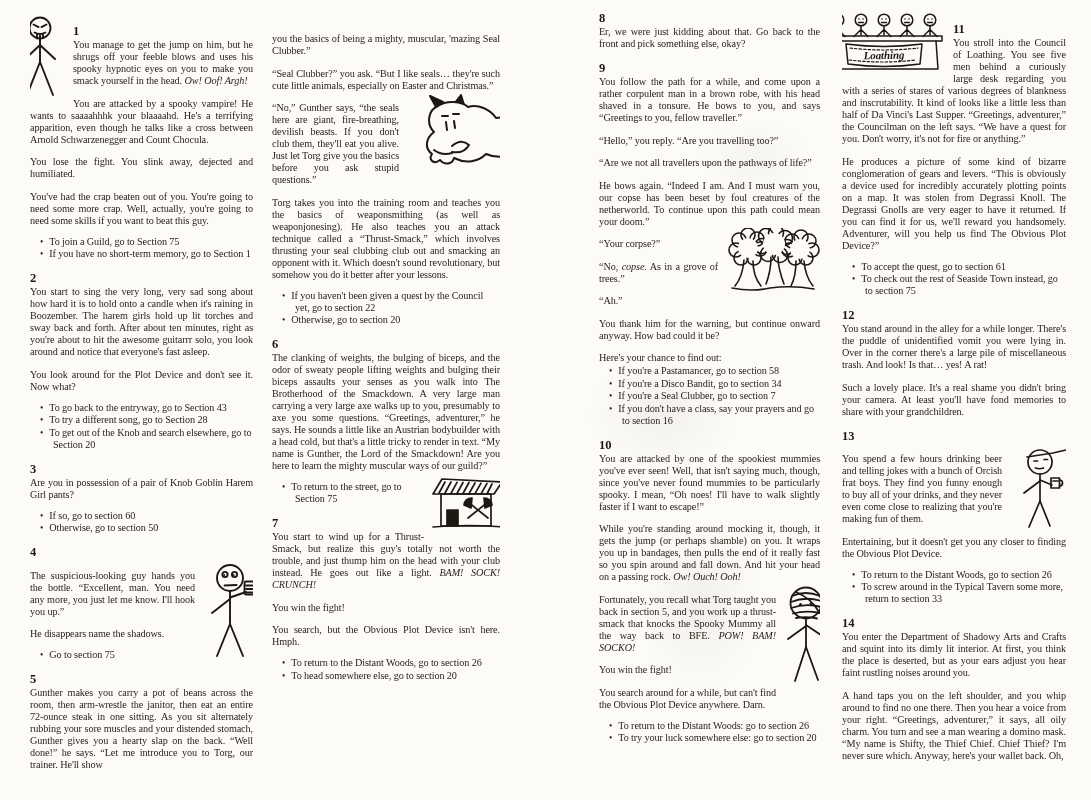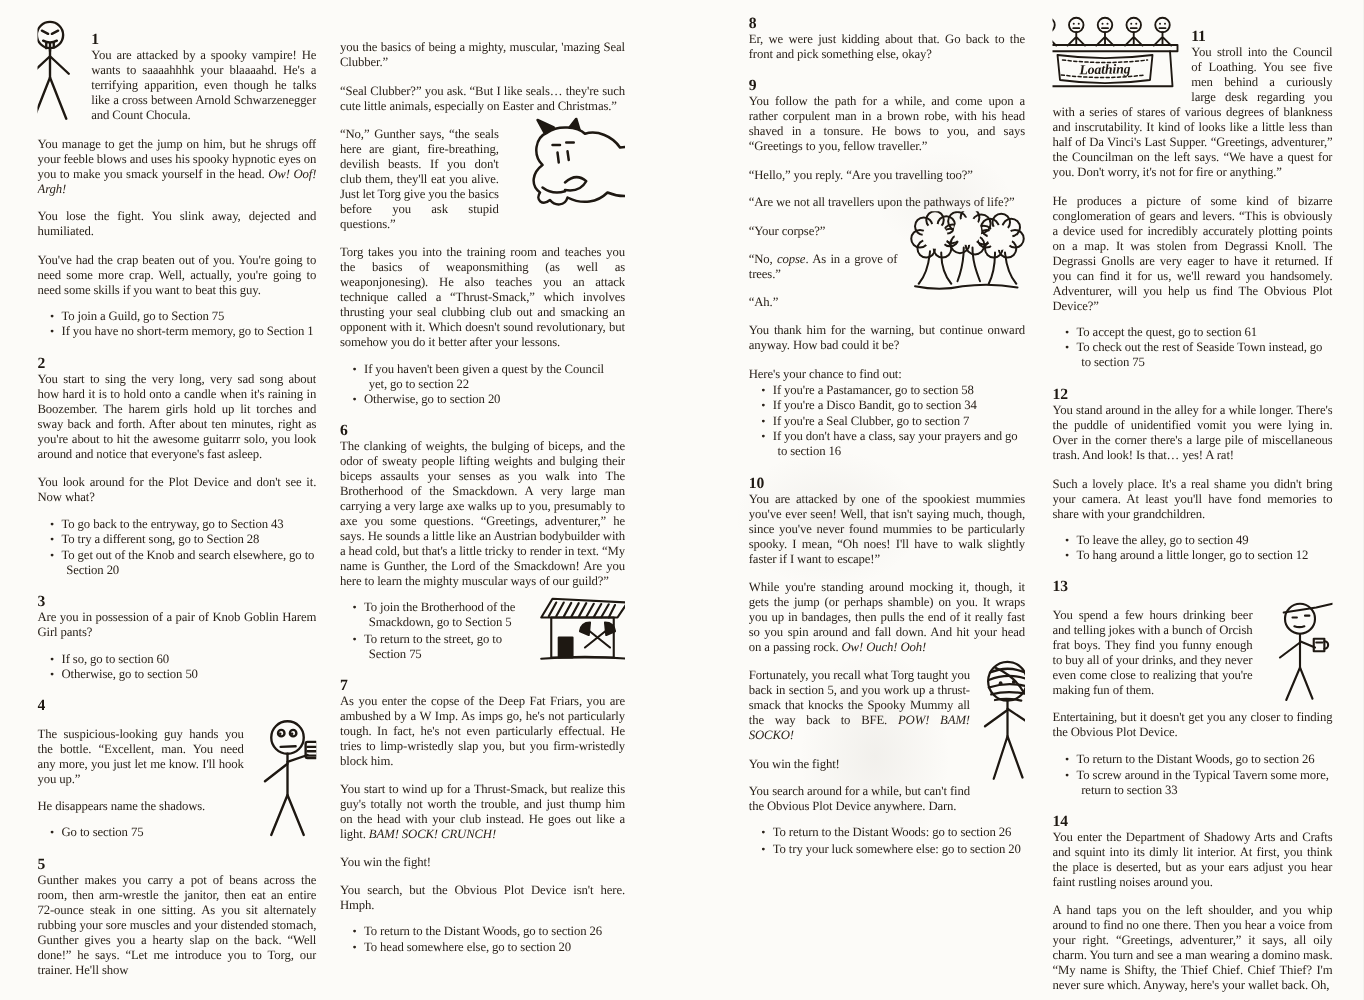--- a/index.html
+++ b/index.html
@@ -56,22 +56,22 @@
       <path d="M15.5 9.5 l5 2.6 M28.5 9.5 l-5 2.6"></path>
       <path d="M16.5 17.5 q5.5 3 11 0"></path>
       <path d="M19 19 v4.5 M22 20 v6 M25 19 v4"></path>
       <path d="M22 23.5 V47"></path>
       <path d="M22 30 L7 44 M22 30 L37 44"></path>
       <path d="M22 47 L9 80 M22 47 L35 80"></path>
     </g>
   </svg>
 </div>
       <h2 class="secnum">1</h2>
+      <p class="para"><span>You manage to get the jump on him, but he shrugs off your feeble blows and uses his spooky hypnotic eyes on you to make you smack yourself in the head. </span><em>Ow! Oof! Argh!</em></p>
       <p class="para">You are attacked by a spooky vampire! He wants to saaaahhhk your blaaaahd. He's a terrifying apparition, even though he talks like a cross between Arnold Schwarzenegger and Count Chocula.</p>
-      <p class="para"><span>You manage to get the jump on him, but he shrugs off your feeble blows and uses his spooky hypnotic eyes on you to make you smack yourself in the head. </span><em>Ow! Oof! Argh!</em></p>
       <p class="para">You lose the fight. You slink away, dejected and humiliated.</p>
       <p class="para">You've had the crap beaten out of you. You're going to need some more crap. Well, actually, you're going to need some skills if you want to beat this guy.</p>
       <ul class="choices">
         <li class="choice">To join a Guild, go to Section 75</li>
         <li class="choice">If you have no short-term memory, go to Section 1</li>
       </ul>
       <h2 class="secnum">2</h2>
       <p class="para">You start to sing the very long, very sad song about how hard it is to hold onto a candle when it's raining in Boozember. The harem girls hold up lit torches and sway back and forth. After about ten minutes, right as you're about to hit the awesome guitarrr solo, you look around and notice that everyone's fast asleep.</p>
       <p class="para">You look around for the Plot Device and don't see it. Now what?</p>
       <ul class="choices">
@@ -143,40 +143,39 @@
       <rect x="9" y="20" width="50" height="32"></rect>
       <rect x="15" y="36" width="11" height="16" fill="#1e1812"></rect>
       <path d="M36 44 L56 28 M36 28 L56 44"></path>
       <path d="M52 24 q7 0 8 7 l-7 3 z" fill="#1e1812"></path>
       <path d="M40 24 q-7 0 -8 7 l7 3 z" fill="#1e1812"></path>
       <path d="M1 53 q35 -3 70 0"></path>
     </g>
   </svg>
 </div>
       <ul class="choices">
-        <li class="choice">To join the Brotherhood of the Smackdown, go to Section 5</li>
         <li class="choice">To return to the street, go to Section 75</li>
       </ul>
       <h2 class="secnum">7</h2>
-      <p class="para">As you enter the copse of the Deep Fat Friars, you are ambushed by a W Imp. As imps go, he's not particularly tough. In fact, he's not even particularly effectual. He tries to limp-wristedly slap you, but you firm-wristedly block him.</p>
       <p class="para"><span>You start to wind up for a Thrust-Smack, but realize this guy's totally not worth the trouble, and just thump him on the head with your club instead. He goes out like a light. </span><em>BAM! SOCK! CRUNCH!</em></p>
       <p class="para">You win the fight!</p>
       <p class="para">You search, but the Obvious Plot Device isn't here. Hmph.</p>
       <ul class="choices">
         <li class="choice">To return to the Distant Woods, go to section 26</li>
         <li class="choice">To head somewhere else, go to section 20</li>
       </ul>
     </section>
   <section class="col" id="col3">
       <h2 class="secnum">8</h2>
       <p class="para">Er, we were just kidding about that. Go back to the front and pick something else, okay?</p>
       <h2 class="secnum">9</h2>
       <p class="para">You follow the path for a while, and come upon a rather corpulent man in a brown robe, with his head shaved in a tonsure. He bows to you, and says “Greetings to you, fellow traveller.”</p>
       <p class="para">“Hello,” you reply. “Are you travelling too?”</p>
       <p class="para">“Are we not all travellers upon the pathways of life?”</p>
+      <p class="para">He bows again. “Indeed I am. And I must warn you, our copse has been beset by foul creatures of the netherworld. To continue upon this path could mean your doom.”</p>
       <div class="fig f-trees fig-right">
   <svg class="sketch" viewBox="0 0 94 66">
     <g stroke-width="1.6">
       <circle cx="10" cy="22" r="7"></circle>
             <circle cx="13" cy="12" r="7"></circle>
             <circle cx="22" cy="7" r="7"></circle>
             <circle cx="31" cy="11" r="7"></circle>
             <circle cx="34" cy="21" r="7"></circle>
             <circle cx="28" cy="30" r="7"></circle>
             <circle cx="15" cy="30" r="7"></circle>
@@ -277,24 +276,20 @@
       <h2 class="secnum">11</h2>
       <p class="para">You stroll into the Council of Loathing. You see five men behind a curiously large desk regarding you with a series of stares of various degrees of blankness and inscrutability. It kind of looks like a little less than half of Da Vinci's Last Supper. “Greetings, adventurer,” the Councilman on the left says. “We have a quest for you. Don't worry, it's not for fire or anything.”</p>
       <p class="para">He produces a picture of some kind of bizarre conglomeration of gears and levers. “This is obviously a device used for incredibly accurately plotting points on a map. It was stolen from Degrassi Knoll. The Degrassi Gnolls are very eager to have it returned. If you can find it for us, we'll reward you handsomely. Adventurer, will you help us find The Obvious Plot Device?”</p>
       <ul class="choices">
         <li class="choice">To accept the quest, go to section 61</li>
         <li class="choice">To check out the rest of Seaside Town instead, go to section 75</li>
       </ul>
       <h2 class="secnum">12</h2>
       <p class="para">You stand around in the alley for a while longer. There's the puddle of unidentified vomit you were lying in. Over in the corner there's a large pile of miscellaneous trash. And look! Is that… yes! A rat!</p>
       <p class="para">Such a lovely place. It's a real shame you didn't bring your camera. At least you'll have fond memories to share with your grandchildren.</p>
-      <ul class="choices">
-        <li class="choice">To leave the alley, go to section 49</li>
-        <li class="choice">To hang around a little longer, go to section 12</li>
-      </ul>
       <h2 class="secnum">13</h2>
       <div class="fig f-fratboy fig-right">
   <svg class="sketch" viewBox="0 0 62 88">
     <g stroke-width="1.7">
       <circle cx="30" cy="17" r="12"></circle>
       <path d="M17 12 L43 8 L56 5"></path>
       <path d="M24 16 h3.5 M34 14.5 h3.5"></path>
       <path d="M25.5 23 q4 1.5 8 0"></path>
       <path d="M30 29 V56"></path>
       <path d="M30 36 L14 48 M30 35 L42 40"></path>

